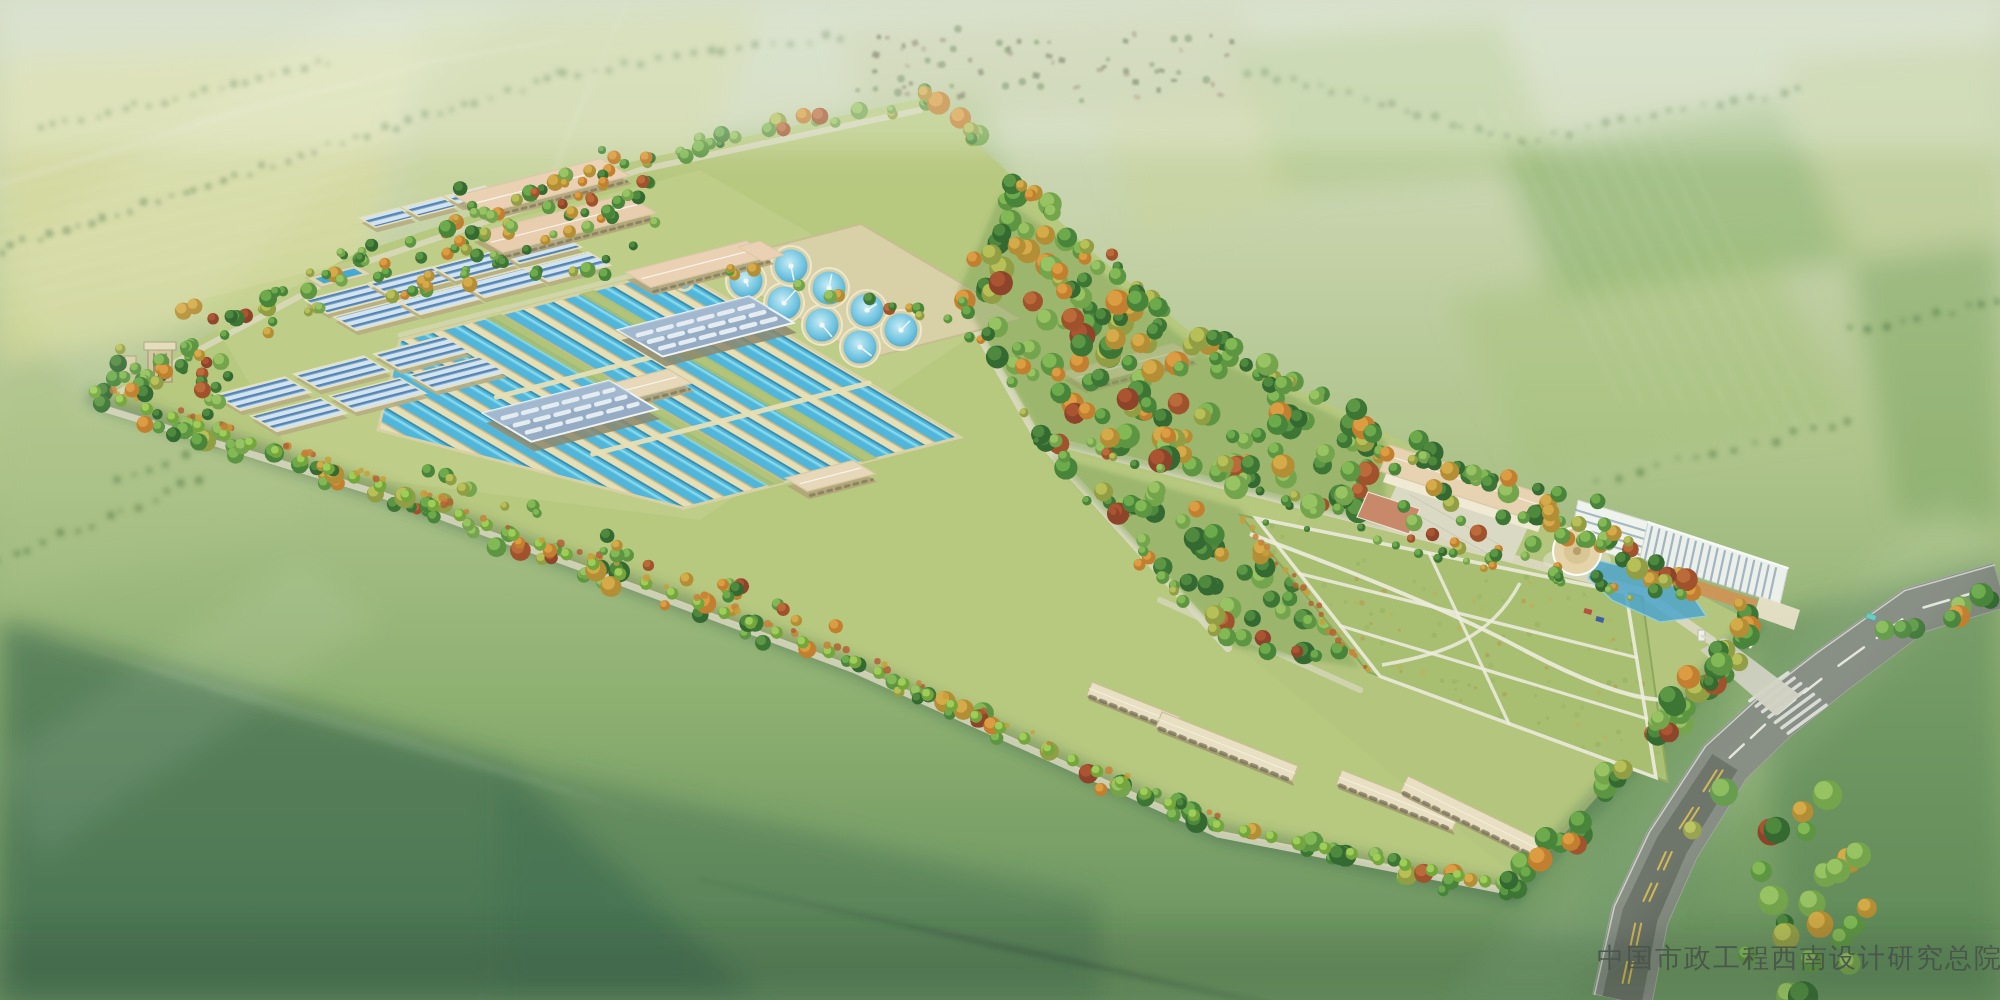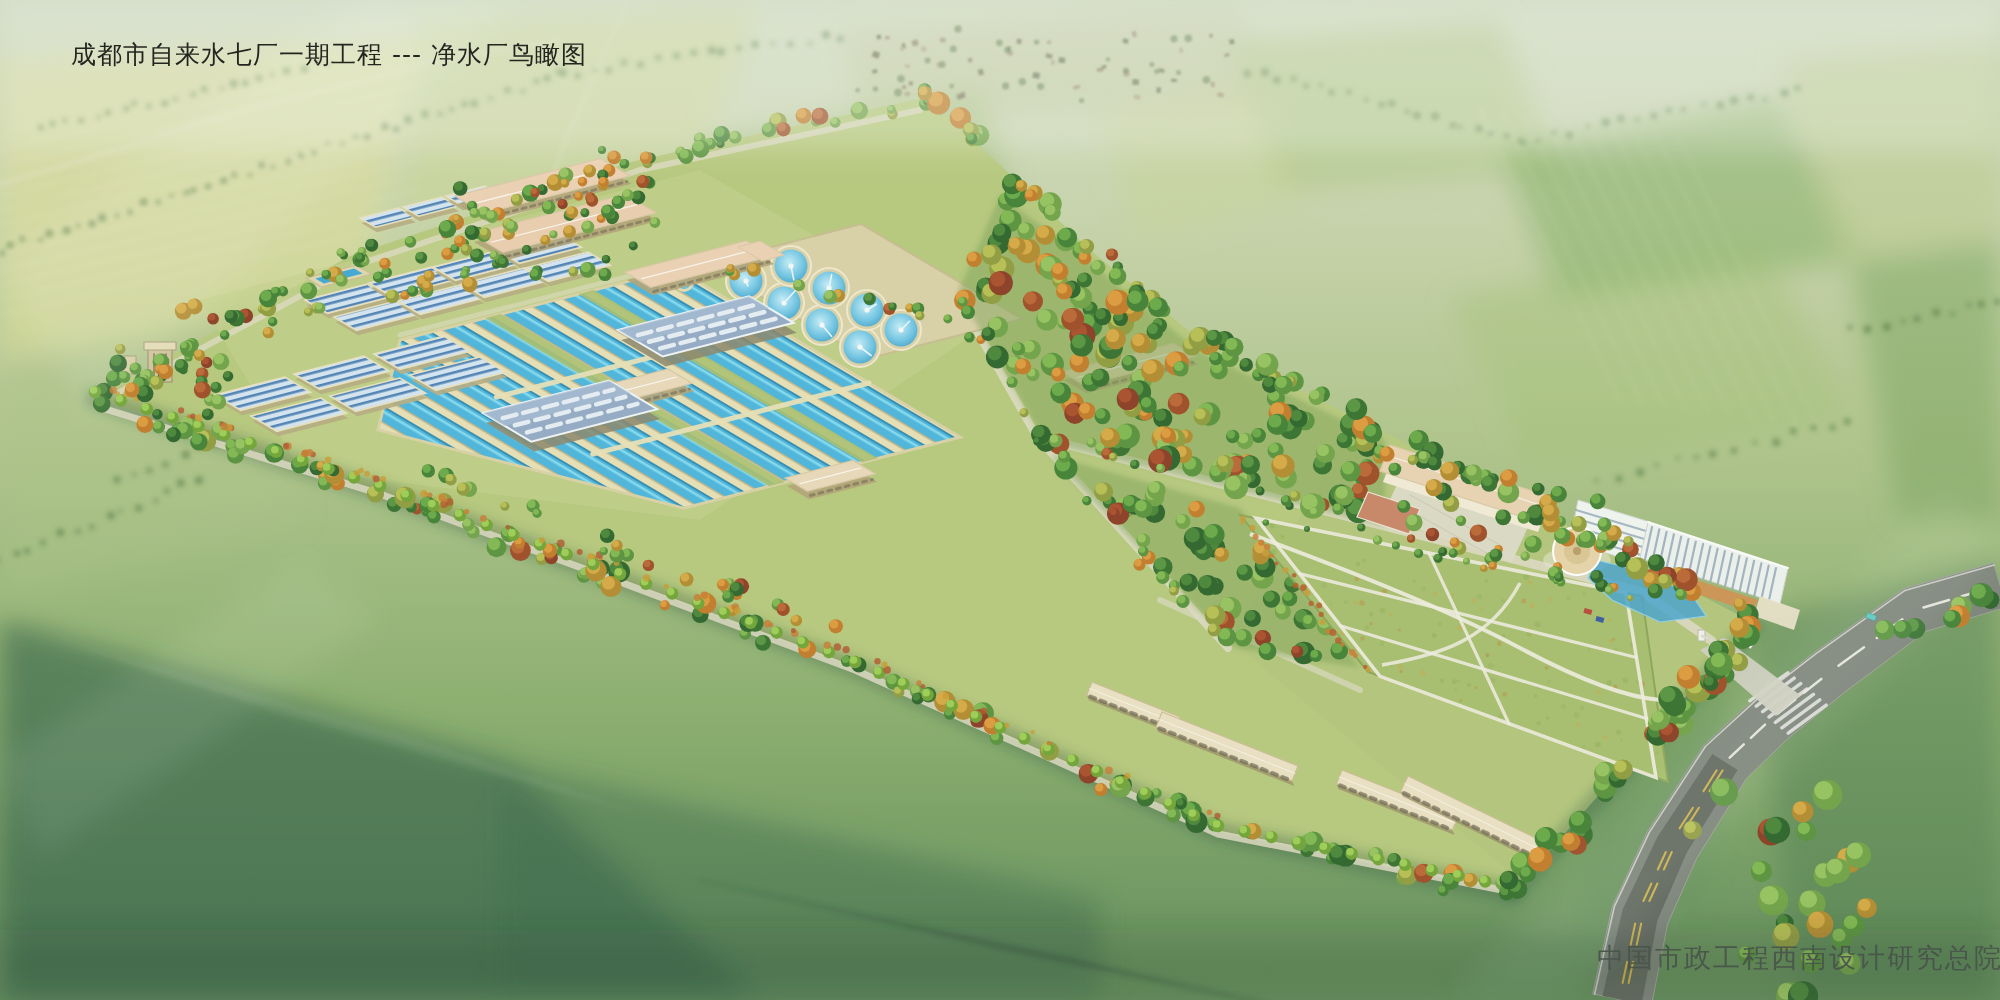--- a/index.html
+++ b/index.html
@@ -2547,15 +2547,14 @@
         <g filter="url(#b14)">
           <rect width="2000" height="150" fill="#eef2e6" fill-opacity="0.32"></rect>
           <polygon points="0,260 360,0 520,0 90,420" fill="#ffffff" fill-opacity="0.1"></polygon>
           <polygon points="1450,1000 1950,480 2000,560 1560,1000" fill="#ffffff" fill-opacity="0.07"></polygon>
           <polygon points="0,760 300,560 380,620 40,860" fill="#ffffff" fill-opacity="0.08"></polygon>
           <rect y="930" width="2000" height="70" fill="#1e3c30" fill-opacity="0.18"></rect>
         </g>
         <rect width="2000" height="1000" fill="#d8e4c0" fill-opacity="0.05"></rect>
       </g>
     </svg>
-  <div class="title">成都市自来水七厂一期工程 --- 净水厂鸟瞰图</div>
   <div class="credit">中国市政工程西南设计研究总院</div>
 </div>
 
 </body></html>

